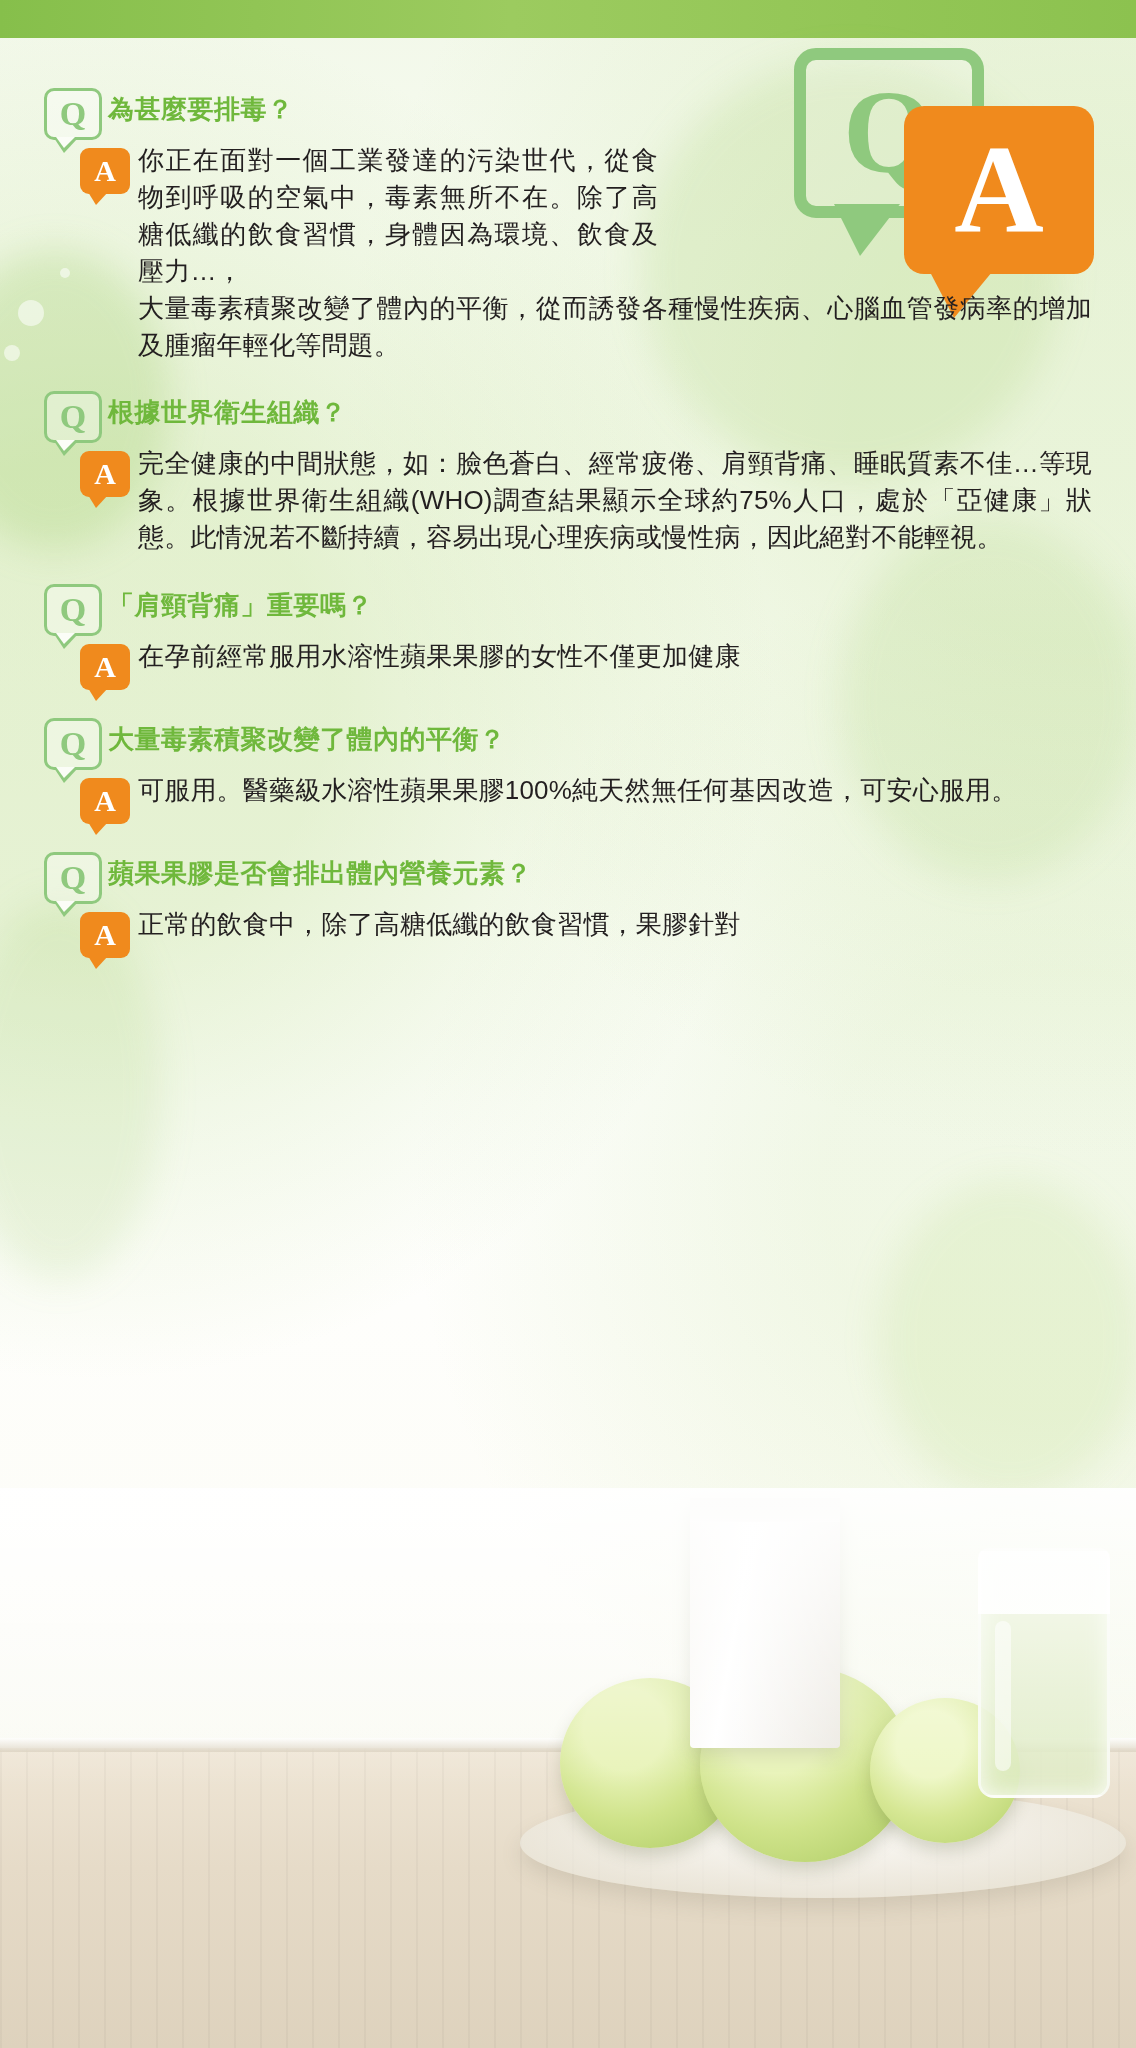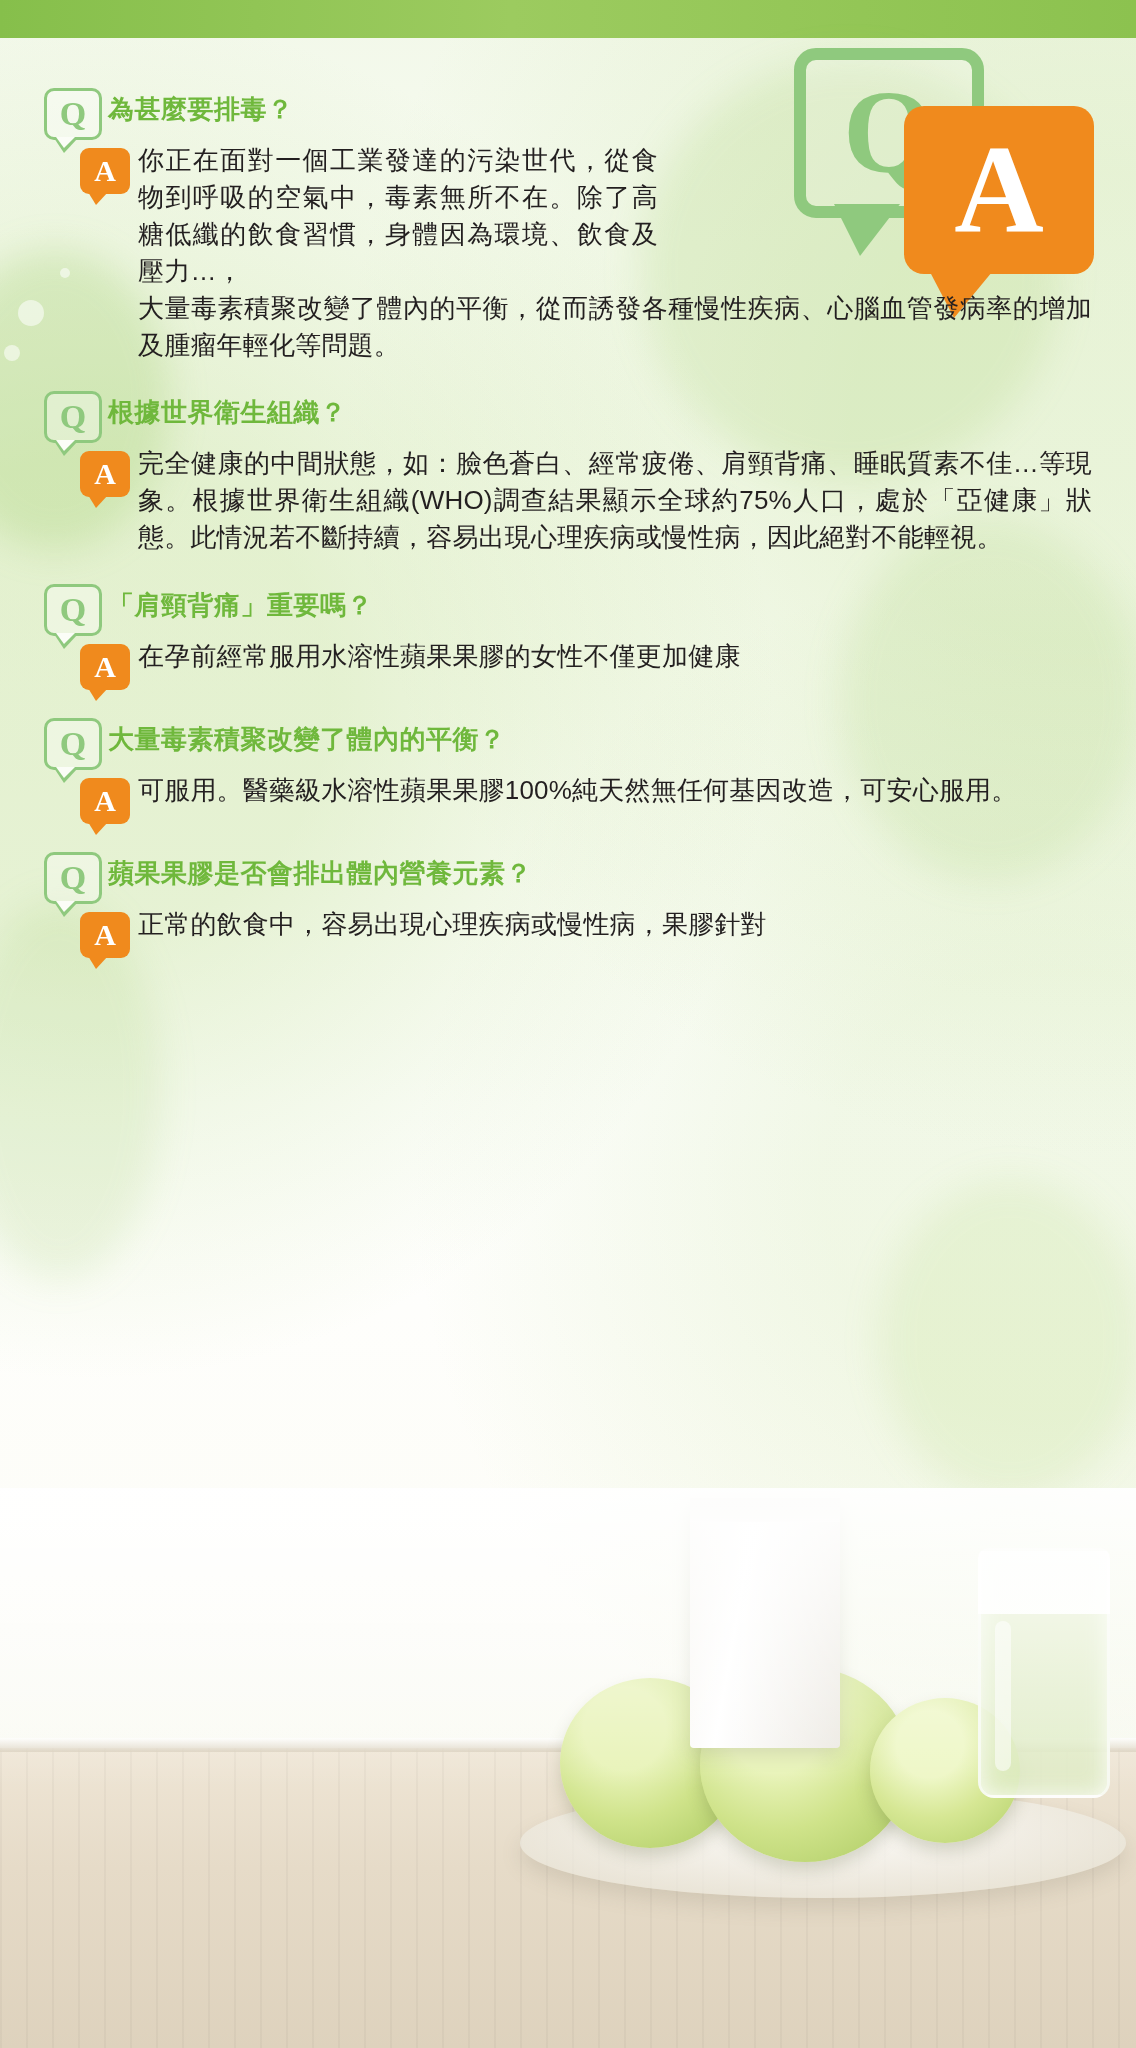--- a/index.html
+++ b/index.html
@@ -391,19 +391,19 @@
         </div>
         <div class="q-title">蘋果果膠是否會排出體內營養元素？</div>
       </div>
       <div class="a-row">
         <div class="bubble-a">
           <div class="shape"></div>
           <div class="tail"></div>
           <div class="glyph">A</div>
         </div>
         <div class="a-text">
-          <span class="lead">正常的飲食中，容易出現心理疾病或慢性病，果膠針對</span>
+          <span class="lead">正常的飲食中，除了高糖低纖的飲食習慣，果膠針對</span>
         </div>
       </div>
     </div>
 
   </div>
 </div>
 
 </body></html>

